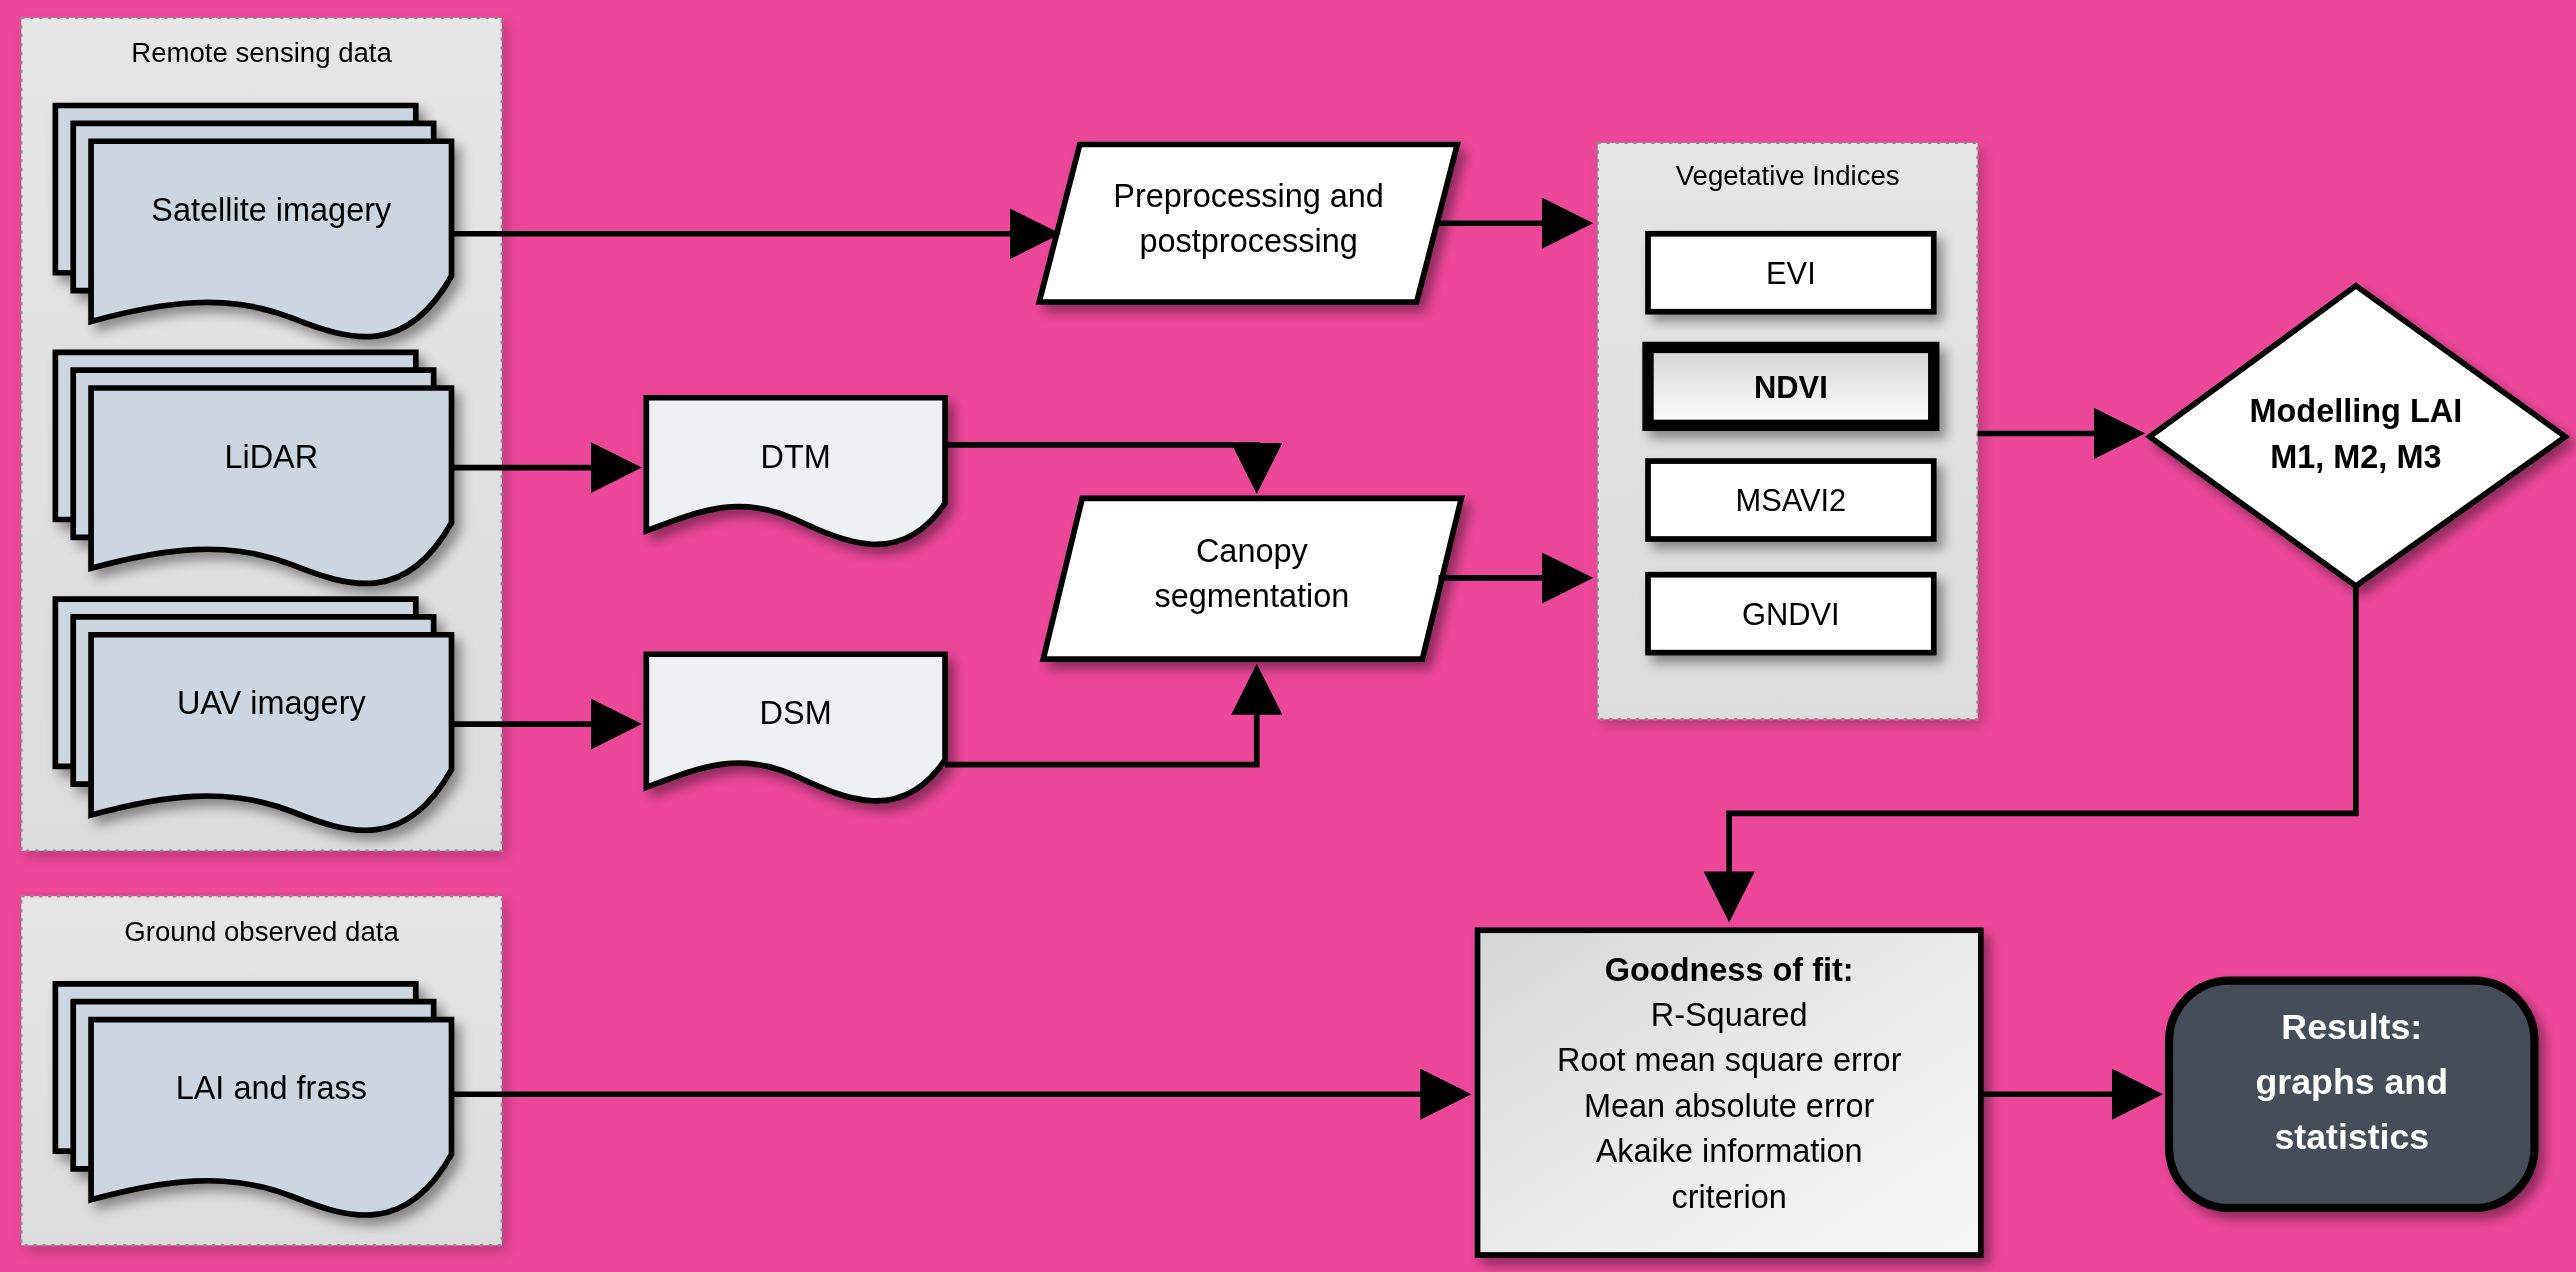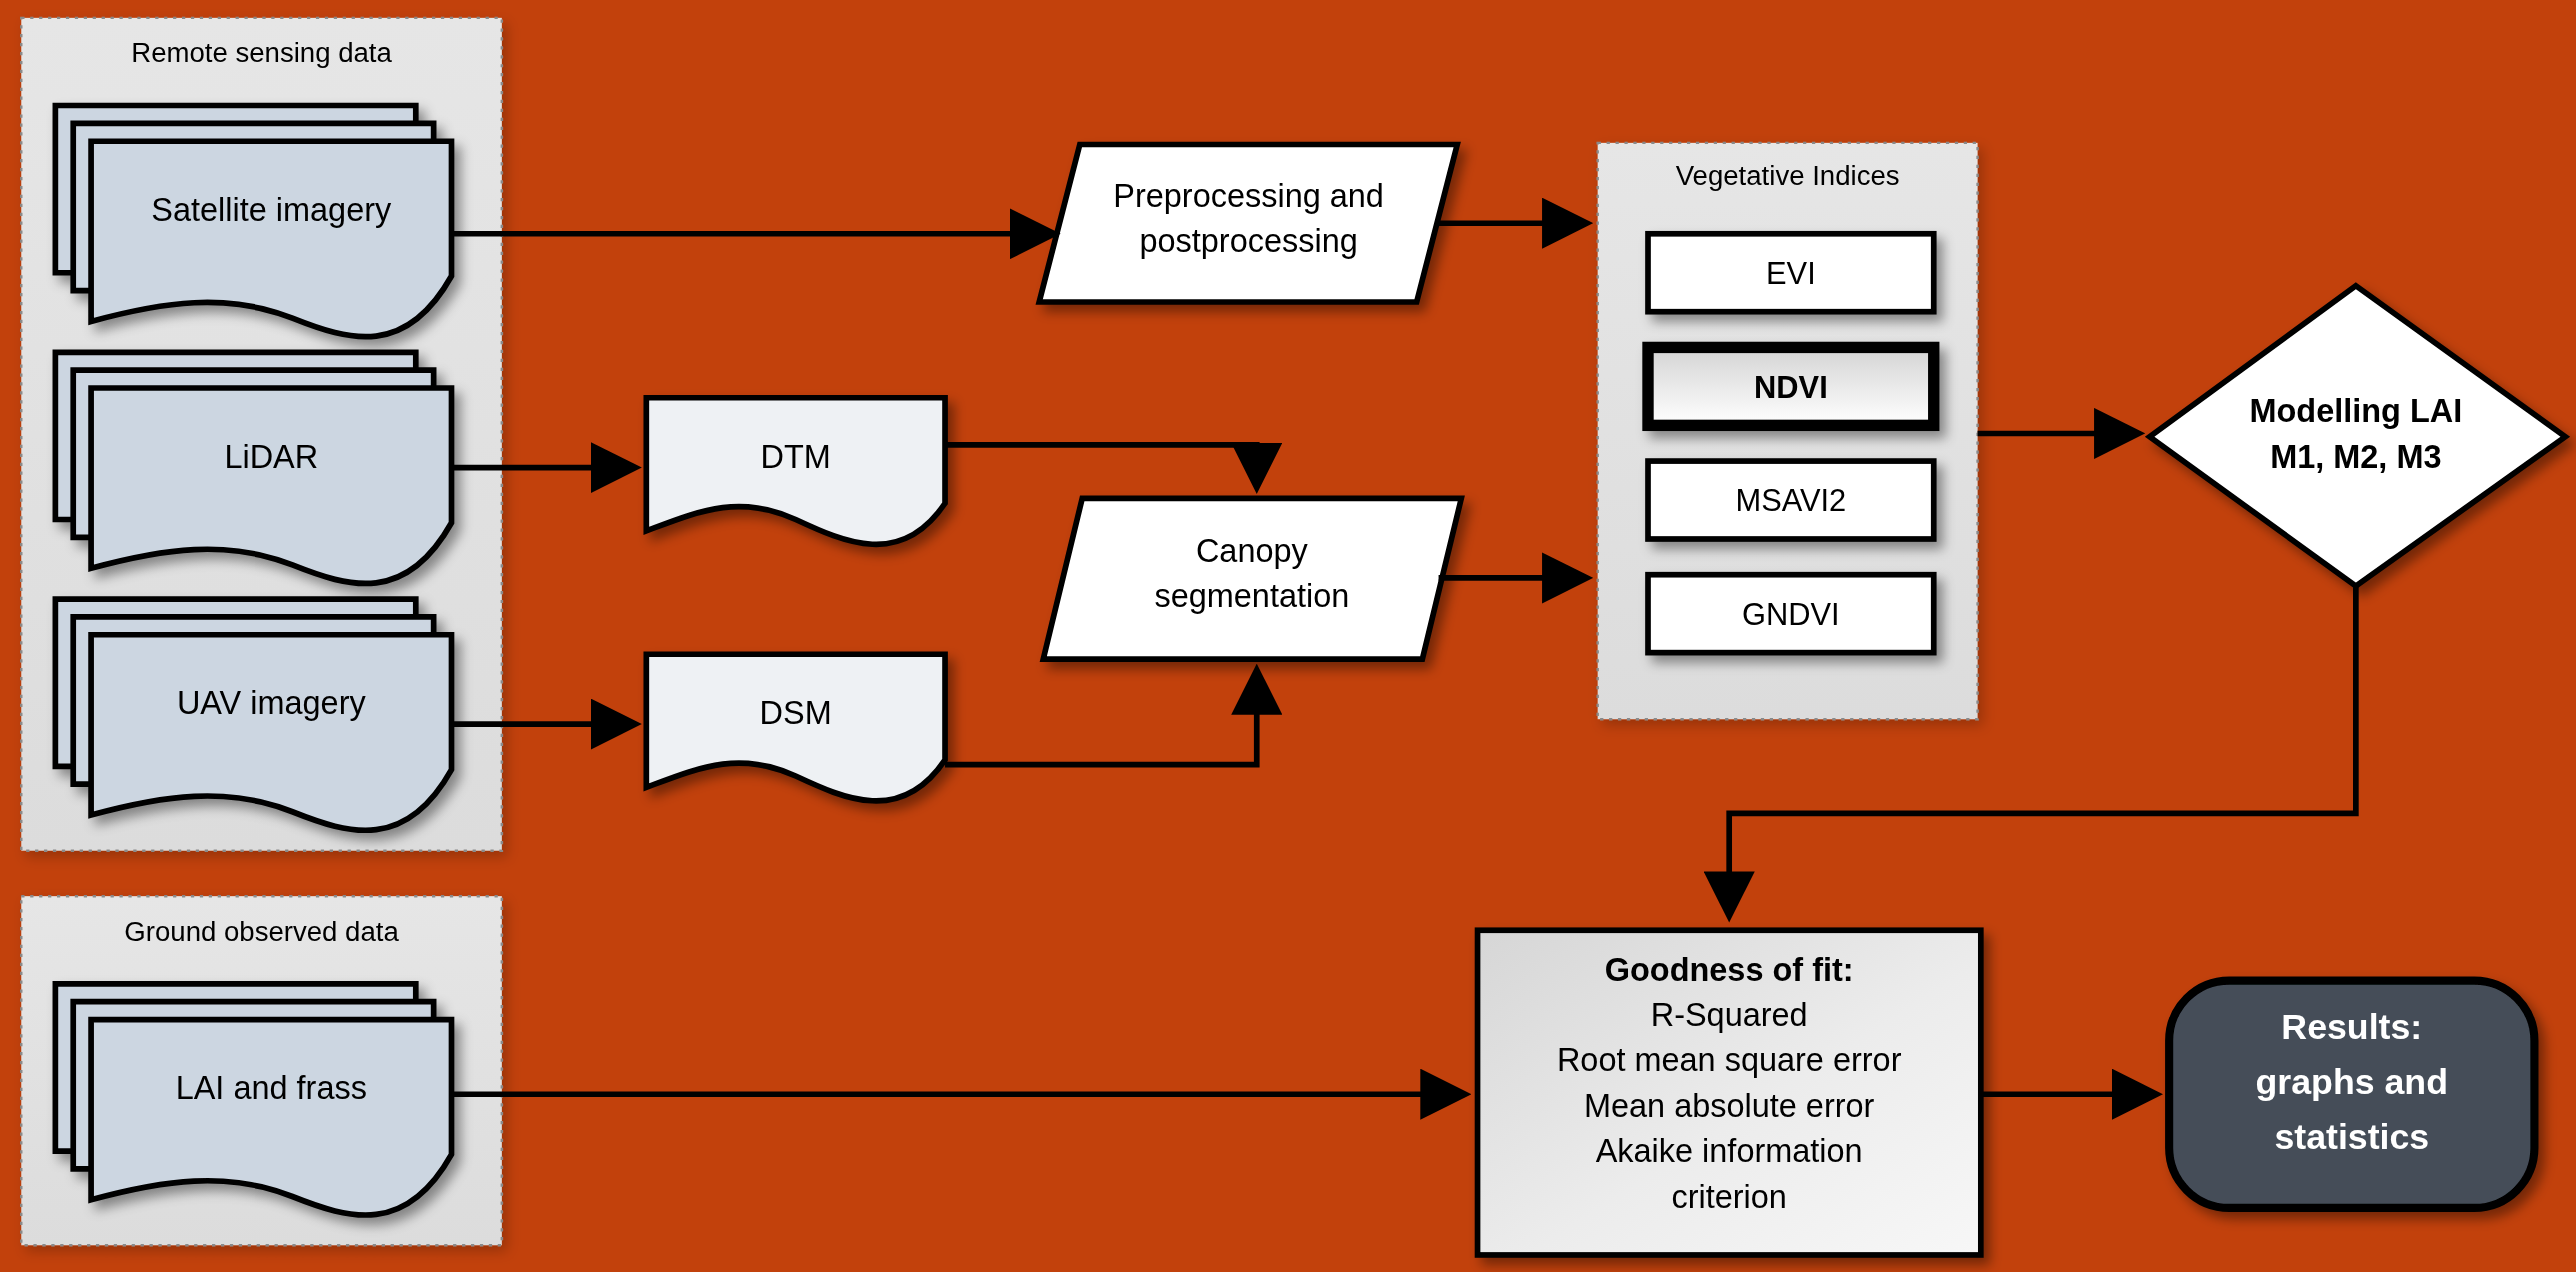--- a/index.html
+++ b/index.html
@@ -1,17 +1,17 @@
 <!DOCTYPE html>
 <html style="font-size:13px"><head>
 <meta charset="utf-8">
 <style>
   html,body{margin:0;padding:0;background:#ffffff;}
   body{width:2576px;height:1272px;overflow:hidden;font-family:"Liberation Sans",sans-serif;}
-  #stage{position:relative;width:2576px;height:1272px;background:#c2410c;}
+  #stage{position:relative;width:2576px;height:1272px;background:#ec4899;}
   svg{display:block;}
   .lbl{font-family:"Liberation Sans",sans-serif;fill:#000;}
   .grp-title{font-size:34px;}
   .node-txt{font-size:40px;}
   .idx-txt{font-size:38px;}
   .idx-txt-b{font-size:38px;font-weight:bold;}
   .gof-txt{font-size:40px;}
   .gof-txt-b{font-size:40px;font-weight:bold;}
   .res-txt{font-size:44px;font-weight:bold;fill:#ffffff;}
   .dia-txt{font-size:40px;font-weight:bold;}

